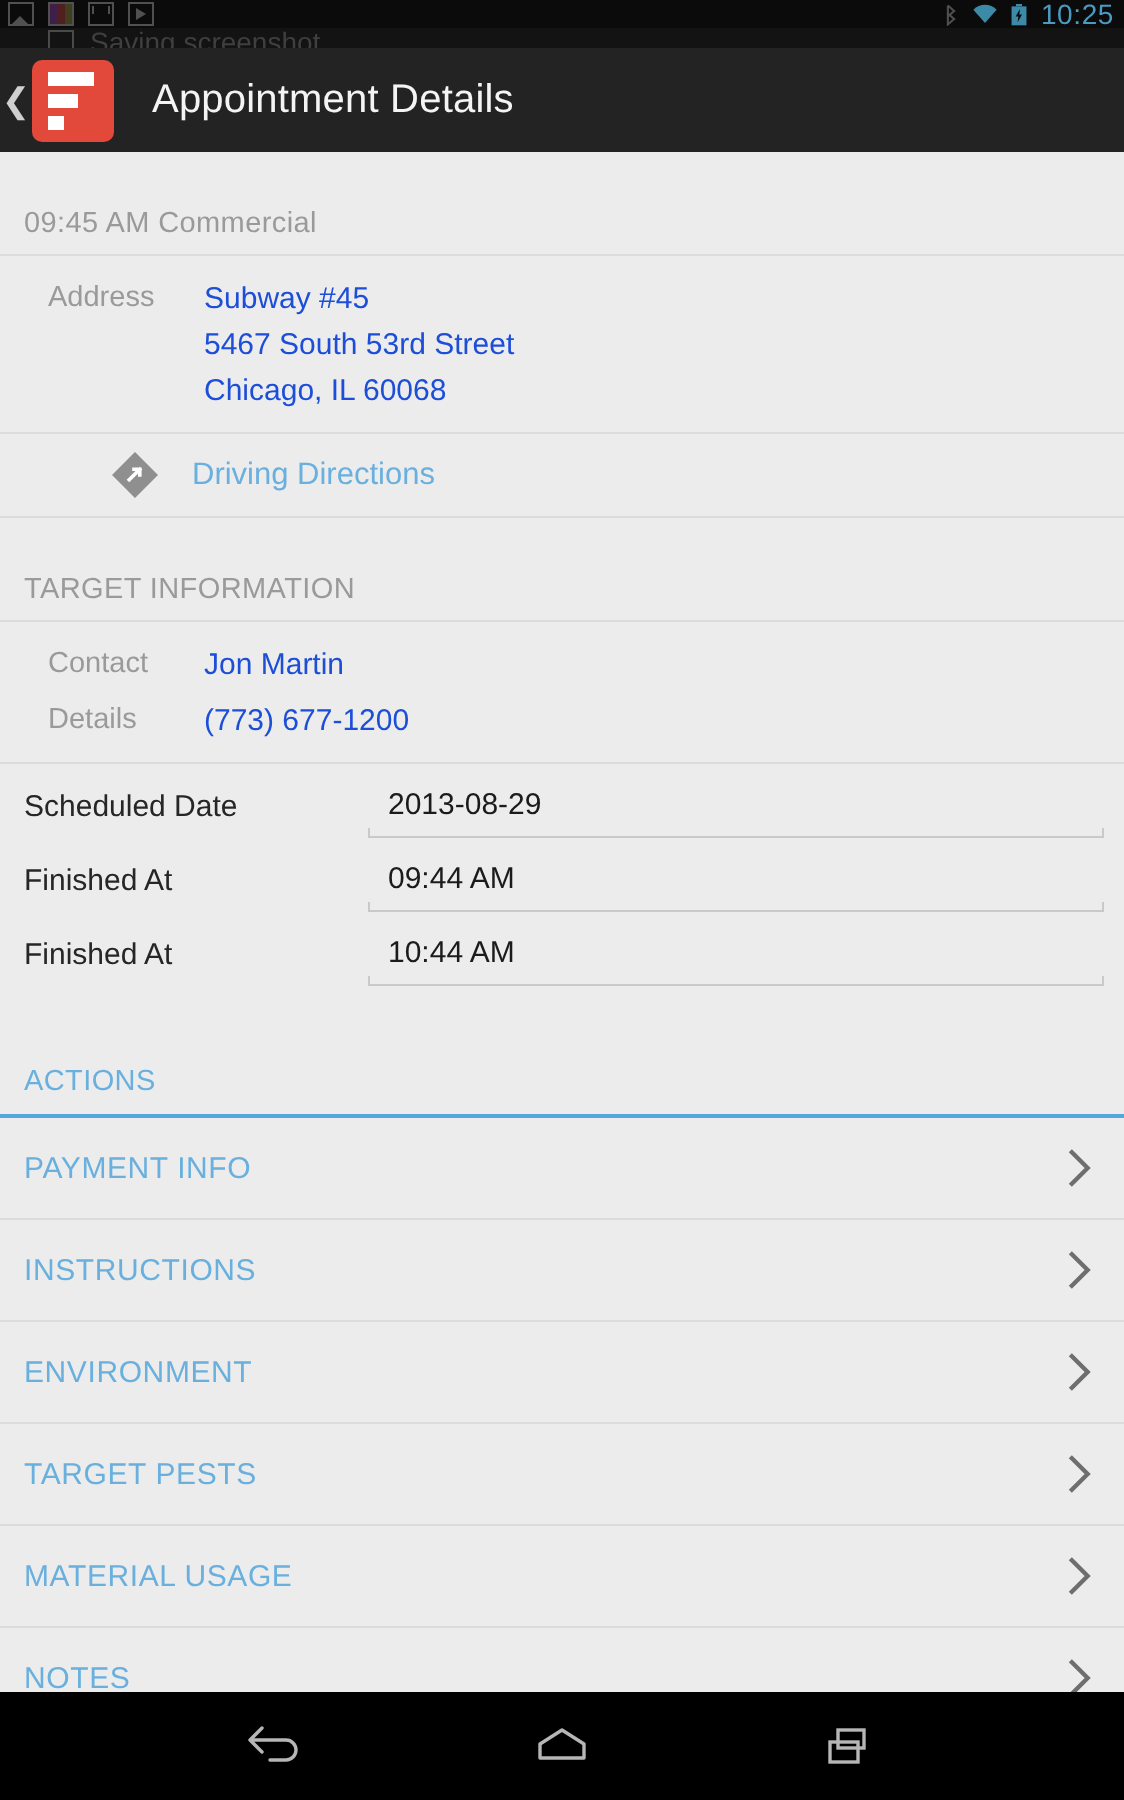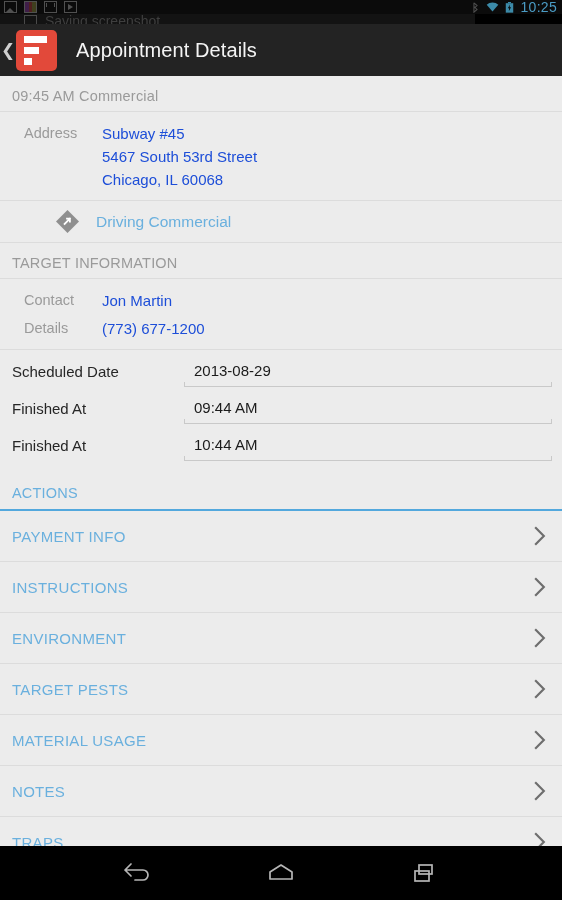--- a/index.html
+++ b/index.html
@@ -47,21 +47,21 @@
   .sb-wifi { width: 13px; height: 10px; }
   .sb-batt { width: 9px; height: 11px; position: relative; }
   .sb-clock {
     color: #4a9bc4; font-size: 14px; letter-spacing: .3px;
     line-height: 14px; font-weight: 400;
   }
 
   
   #notif-shade {
     position: absolute; top: 14px; left: 0;
-    width: 475px; height: 14px;
+    width: 562px; height: 14px;
     background: #131313;
     display: flex; align-items: center; gap: 8px;
     padding-left: 24px; box-sizing: border-box;
     overflow: hidden;
   }
   #notif-shade .shade-check {
     width: 11px; height: 11px; border: 1.5px solid #4a4a4a; flex: none;
   }
   #notif-shade .shade-text {
     color: #3f3f3f; font-size: 14px; line-height: 14px; white-space: nowrap;
@@ -101,21 +101,21 @@
     width: 562px; height: 770px;
     background: #ececec;
     box-sizing: border-box;
     overflow: hidden;
   }
 
   .section-head {
     padding: 12px 12px 7px 12px;
     font-size: 14.5px; color: #9a9a9a; letter-spacing: .2px;
     border-bottom: 1px solid #dcdcdc;
-    margin: 0 0 0 0;
+    margin: 16px 0 0 0;
   }
   .section-head.blue {
     color: #6ab0de; border-bottom: 2px solid #52a8dd;
     font-size: 14.5px; padding-bottom: 8px;
   }
 
   .kv-block { padding: 10px 12px 9px 24px; border-bottom: 1px solid #dcdcdc; }
   .kv-row { display: flex; align-items: flex-start; margin-bottom: 5px; }
   .kv-row:last-child { margin-bottom: 0; }
   .kv-key { width: 78px; flex: none; color: #9a9a9a; font-size: 14.5px; line-height: 23px; }
@@ -233,21 +233,21 @@
     </div>
   </div>
 
   <div id="directions-row">
     <span id="nav-diamond">
       <svg viewBox="0 0 24 24" width="23" height="23">
         <rect x="3.5" y="3.5" width="17" height="17" transform="rotate(45 12 12)" fill="#8f8f8f"></rect>
         <path d="M9 14.5 L14.5 9 M11.5 9 L14.5 9 L14.5 12" fill="none" stroke="#ffffff" stroke-width="1.9" stroke-linecap="square"></path>
       </svg>
     </span>
-    <span id="directions-label">Driving Commercial</span>
+    <span id="directions-label">Driving Directions</span>
   </div>
 
   <div class="section-head">TARGET INFORMATION</div>
 
   <div class="kv-block">
     <div class="kv-row">
       <div class="kv-key">Contact</div>
       <div class="kv-vals">
           <div class="kv-val">Jon Martin</div>
         </div>

